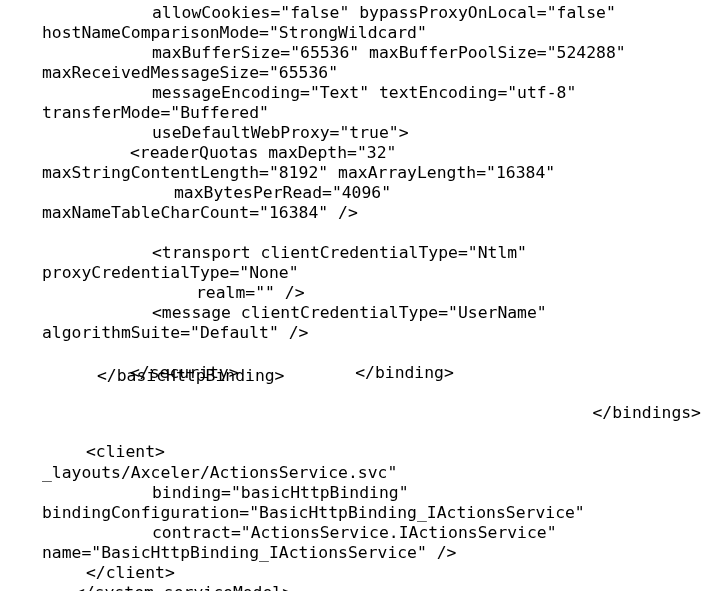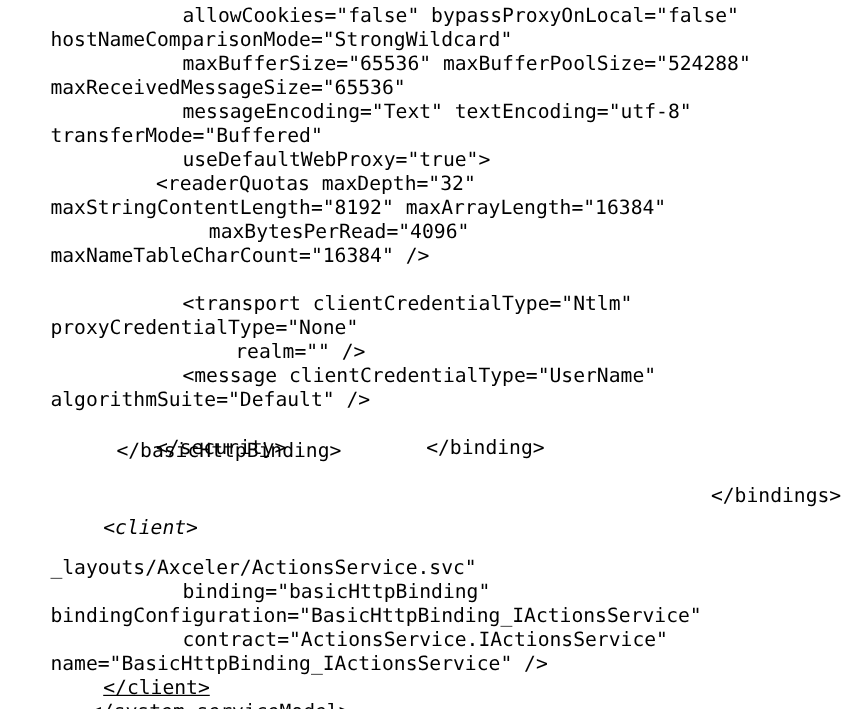--- a/index.html
+++ b/index.html
@@ -64,21 +64,21 @@
     <div class="code-line" style="top: 203px; padding-left: 0px;"><span>maxNameTableCharCount="16384" /&gt;</span></div>
     <div class="code-line" style="top: 243px; padding-left: 110px;"><span>&lt;transport clientCredentialType="Ntlm"</span></div>
     <div class="code-line" style="top: 263px; padding-left: 0px;"><span>proxyCredentialType="None"</span></div>
     <div class="code-line" style="top: 283px; padding-left: 154px;"><span>realm="" /&gt;</span></div>
     <div class="code-line" style="top: 303px; padding-left: 110px;"><span>&lt;message clientCredentialType="UserName"</span></div>
     <div class="code-line" style="top: 323px; padding-left: 0px;"><span>algorithmSuite="Default" /&gt;</span></div>
     <div class="code-line" style="top: 343px; padding-left: 88px; margin-top: 20px;"><span>&lt;/security&gt;</span></div>
     <div class="code-line" style="top: 363px; padding-left: 66px; text-align: center;"><span>&lt;/binding&gt;</span></div>
     <div class="code-line" style="top: 366px; padding-left: 55px;"><span>&lt;/basicHttpBinding&gt;</span></div>
     <div class="code-line" style="top: 403px; padding-left: 33px; text-align: right;"><span>&lt;/bindings&gt;</span></div>
-    <div class="code-line" style="top: 430px; padding-left: 44px; font-style: italic;"><span>&lt;client&gt;</span></div>
+    <div class="code-line" style="top: 442px; padding-left: 44px;"><span>&lt;client&gt;</span></div>
     <div class="code-line" style="top: 463px; padding-left: 0px;"><span>_layouts/Axceler/ActionsService.svc"</span></div>
     <div class="code-line" style="top: 483px; padding-left: 110px;"><span>binding="basicHttpBinding"</span></div>
     <div class="code-line" style="top: 503px; padding-left: 0px;"><span>bindingConfiguration="BasicHttpBinding_IActionsService"</span></div>
     <div class="code-line" style="top: 523px; padding-left: 110px;"><span>contract="ActionsService.IActionsService"</span></div>
     <div class="code-line" style="top: 543px; padding-left: 0px;"><span>name="BasicHttpBinding_IActionsService" /&gt;</span></div>
-    <div class="code-line" style="top: 563px; padding-left: 44px; text-decoration: underline;"><span>&lt;/client&gt;</span></div>
+    <div class="code-line" style="top: 563px; padding-left: 44px;"><span>&lt;/client&gt;</span></div>
     <div class="code-line clipped" style="top: 583px; padding-left: 33px;"><span>&lt;/system.serviceModel&gt;</span></div>
   </div>
 
 </body></html>

